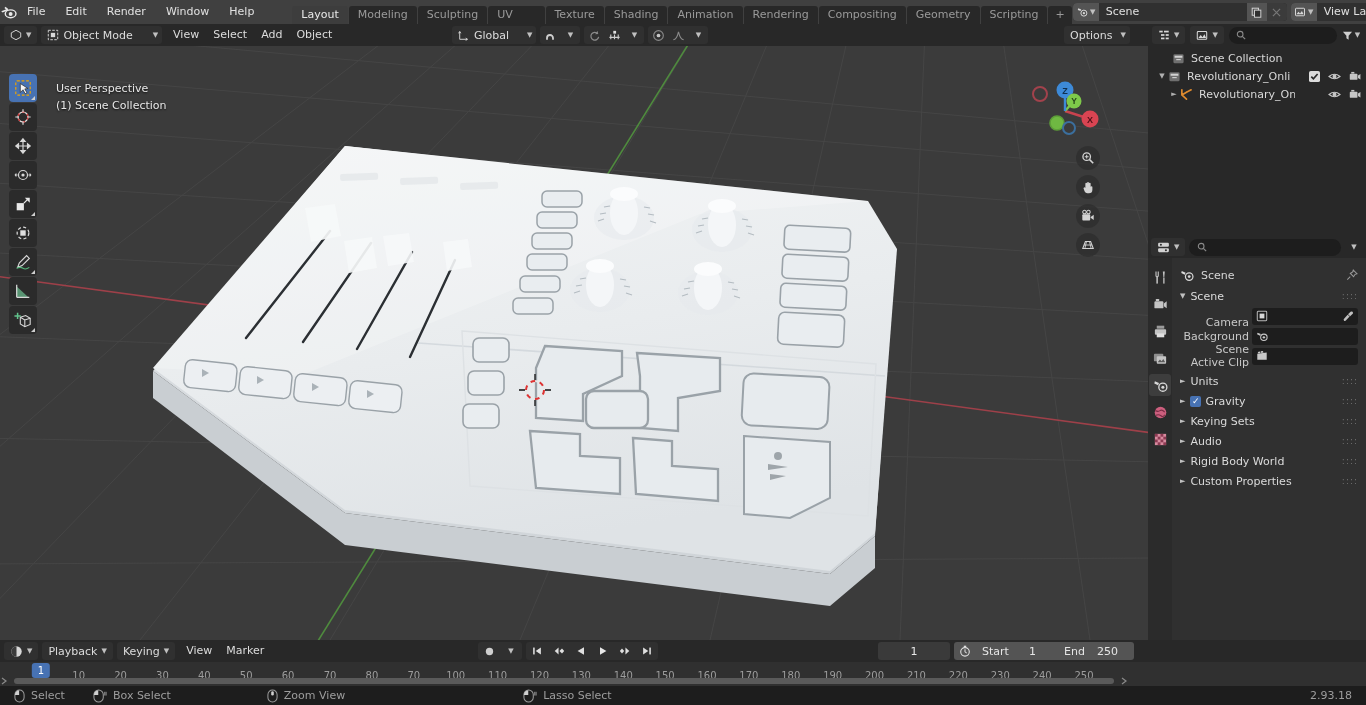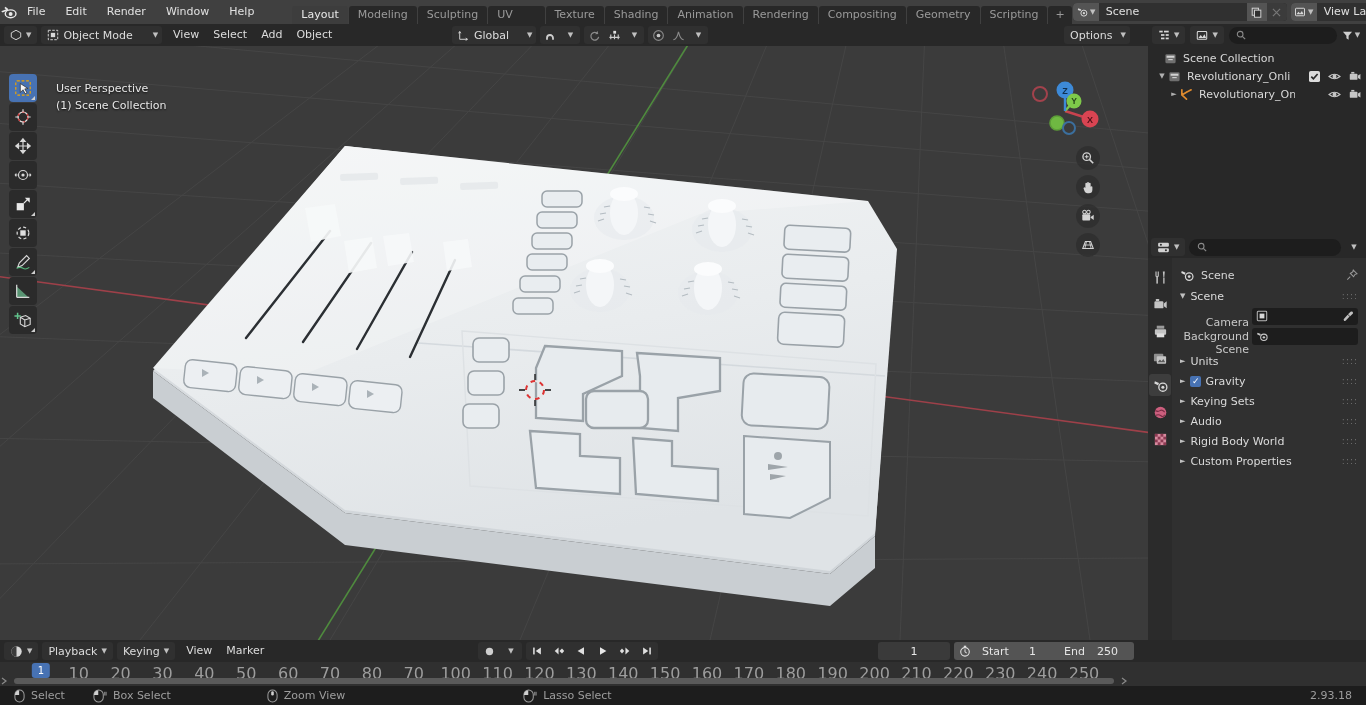--- a/index.html
+++ b/index.html
@@ -86,21 +86,21 @@
   .plabel { width:72px; text-align:right; padding-right:3px; color:#c8c8c8; font-size:11px;margin-top:13px; }
   .pfield { flex:1; height:17px; background:#1d1d1d; border-radius:3px; display:flex; align-items:center;
     padding:0 4px; gap:4px; }
   .chkbox { width:11px; height:11px; background:#4772b3; border-radius:2px; display:flex;
     align-items:center; justify-content:center; color:#fff; font-size:9px; line-height:11px; }
 
   
   #tl-header { position:absolute; left:0; top:640px; width:1366px; height:22px; background:#282828;
     display:flex; align-items:center; padding:0 4px; }
   #tl-ruler { position:absolute; left:0; top:662px; width:1366px; height:24px; background:#303030; }
-  .tick { position:absolute; top:2px; font-size:16px; color:#9d9d9d; transform:translateX(-50%);text-align:right; }
+  .tick { position:absolute; top:8px; font-size:10px; color:#9d9d9d; transform:translateX(-50%);text-align:right; }
   #playhead { position:absolute; top:1px; height:15px; background:#4772b3; border-radius:3px;
     color:#fff; font-size:10px; display:flex; align-items:center; justify-content:center;
     padding:0 6px; transform:translateX(-50%); }
   .tl-field { height:18px; background:#545454; border-radius:3px; display:flex; align-items:center;
     justify-content:center; font-size:11px; color:#e8e8e8; }
   .tl-grp { display:flex; align-items:center; background:#303030; border-radius:3px; height:18px; }
   .tl-pb { width:22px; height:18px; display:flex; align-items:center; justify-content:center; }
 
   
   #statusbar { position:absolute; left:0; top:686px; width:1366px; height:19px; background:#1d1d1d;
@@ -688,21 +688,21 @@
   </div>
   <div style="width:22px; height:17px; display:flex; align-items:center; justify-content:center; gap:2px;">
     <svg width="11" height="11" viewBox="0 0 12 12">
         <path d="M1 2 L11 2 L7.2 6.2 L7.2 10.5 L4.8 9 L4.8 6.2z" fill="#cfcfcf"></path>
       </svg>
     <span class="chev">▼</span>
   </div>
 </div>
 
 <div id="outliner">
-  <div class="ol-row" style="padding-left:4px;">
+  <div class="ol-row" style="padding-left:12px;">
     <span class="disc"></span>
     <span style="margin-right:6px; display:flex;">
       <svg width="13" height="13" viewBox="0 0 14 14">
           <rect x="1.5" y="2.5" width="11" height="9.5" rx="1.2" fill="#6f6f6f"></rect>
           <rect x="2.8" y="4" width="8.4" height="2.2" fill="#d2d2d2"></rect>
           <rect x="4.6" y="7.6" width="4.8" height="1.2" fill="#d2d2d2"></rect>
         </svg>
     </span>
     <span>Scene Collection</span>
   </div>
@@ -893,20 +893,29 @@
   </div>
   <div class="prow">
     <span class="plabel">Background Scene</span>
     <span class="pfield">
       <svg width="12" height="12" viewBox="0 0 16 16">
           <g fill="#c8c8c8">
             <path d="M2 3.5 l4.4 1.8 -1 2.3 -4-1.8z"></path>
             <circle cx="10.5" cy="9.8" r="4.3" fill="none" stroke="#c8c8c8" stroke-width="1.4"></circle>
             <circle cx="10.5" cy="9.8" r="1.6"></circle>
           </g>
+        </svg>
+    </span>
+  </div>
+  <div class="prow">
+    <span class="plabel">Active Clip</span>
+    <span class="pfield">
+      <svg width="12" height="12" viewBox="0 0 14 14">
+          <path d="M1.5 4.5 L12.5 3 L12.5 11.5 L1.5 11.5z" fill="#c8c8c8"></path>
+          <path d="M2 2.2 L4.6 1.8 L5.4 3.6 L2.8 4z M5.4 1.6 L8 1.2 L8.8 3 L6.2 3.4z" fill="#c8c8c8"></path>
         </svg>
     </span>
   </div>
 
   <div style="height:5px;"></div>
   <div class="panel-head">
     <span class="chev">►</span>
     <span>Units</span>
     <span class="grip">::::</span>
   </div>

